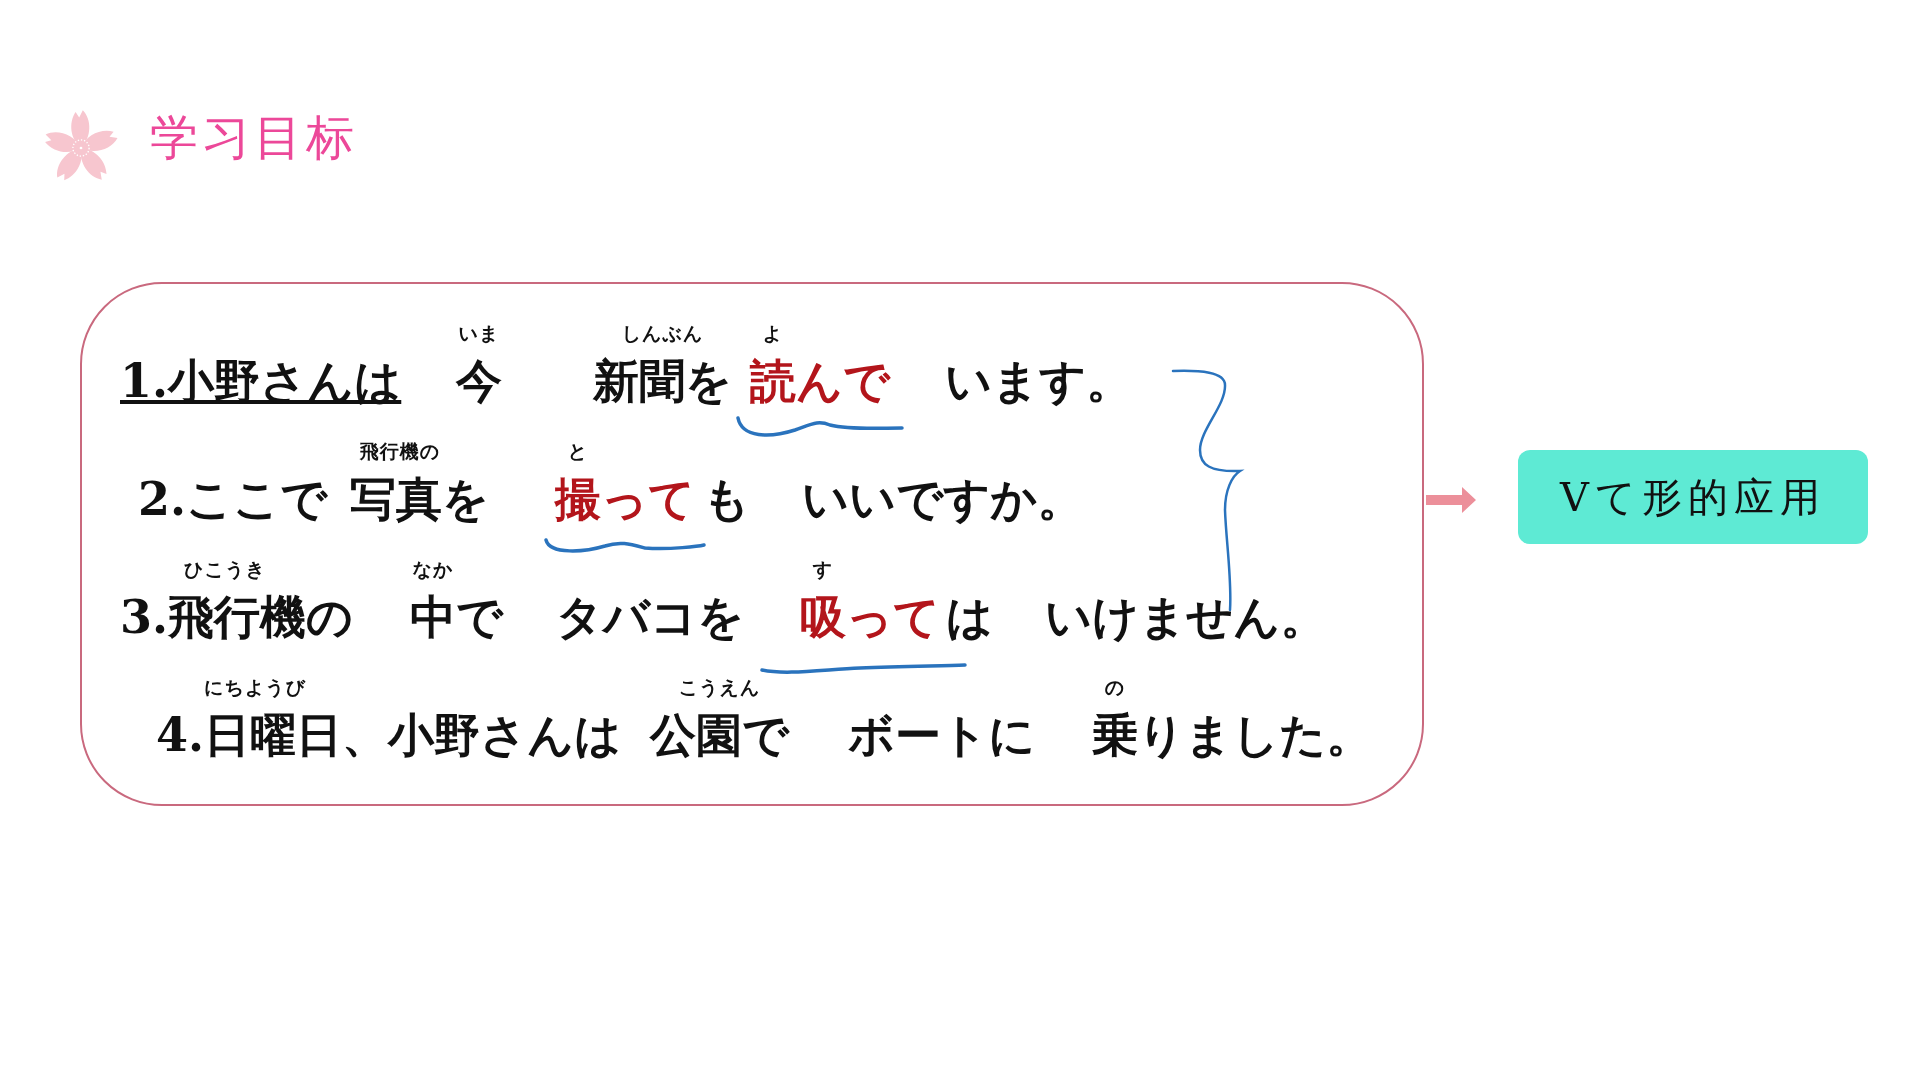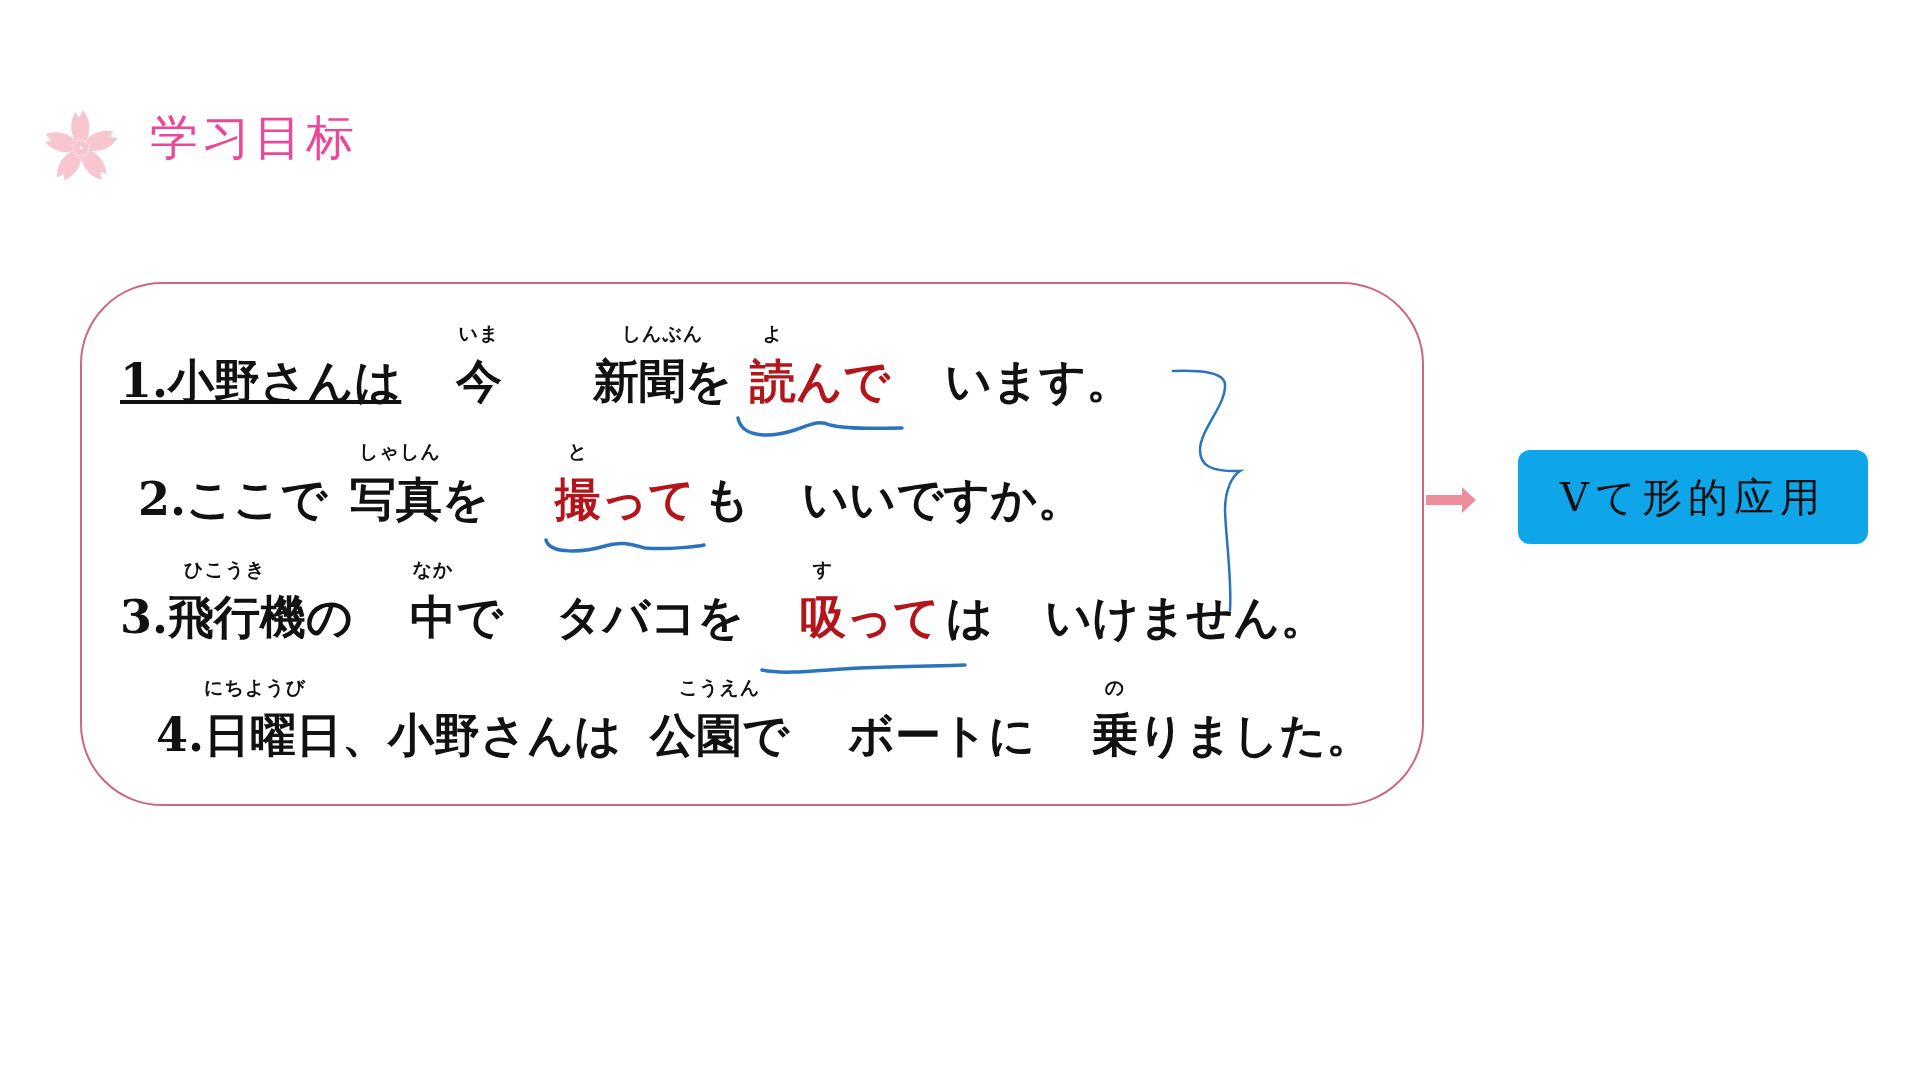--- a/index.html
+++ b/index.html
@@ -26,21 +26,21 @@
   .seg .ruby {
     position:absolute; top:-34px; left:0; width:100%; text-align:center;
     font-size:19px; font-weight:bold; font-family:"DejaVu Sans","Liberation Sans",sans-serif;
     letter-spacing:1px;
   }
   .red { color:#b3151b; }
   .overlay { position:absolute; left:0; top:0; width:1920px; height:1080px; pointer-events:none; }
   .arrow { position:absolute; left:1426px; top:487px; width:50px; height:26px; }
   .result-box {
     position:absolute; left:1518px; top:450px; width:350px; height:94px;
-    background:#0ea5e9; border-radius:12px; display:flex; align-items:center; justify-content:center;
+    background:#5eead4; border-radius:12px; display:flex; align-items:center; justify-content:center;
     font-size:40px; letter-spacing:6px; color:#111; font-family:"DejaVu Serif","Liberation Serif",serif;
   }
 </style>
 </head>
 <body>
 
 <svg class="sakura" viewBox="0 0 100 100">
   <g fill="#f7c6cf">
     <g id="petal">
       <path d="M50 50 C38 40 36 22 44 10 L48 16 L52 8 C62 18 62 38 50 50 Z"></path>
@@ -76,21 +76,21 @@
   <span class="seg" style="left:825px;">
     <span class="main">います。</span>
   </span>
 </div>
 
 <div class="row" style="top:436px;">
   <span class="seg" style="left:4px;margin-left:14px;">
     <span class="main">2.ここで</span>
   </span>
   <span class="seg" style="left:230px;">
-    <span class="ruby" style="width:100px;">しゃしん</span>
+    <span class="ruby" style="width:100px;">飛行機の</span>
     <span class="main">写真を</span>
   </span>
   <span class="seg red" style="left:435px;">
     <span class="ruby" style="color:#111;width:46px;">と</span>
     <span class="main">撮って</span>
   </span>
   <span class="seg" style="left:583px;">
     <span class="main">も</span>
   </span>
   <span class="seg" style="left:682px;">

